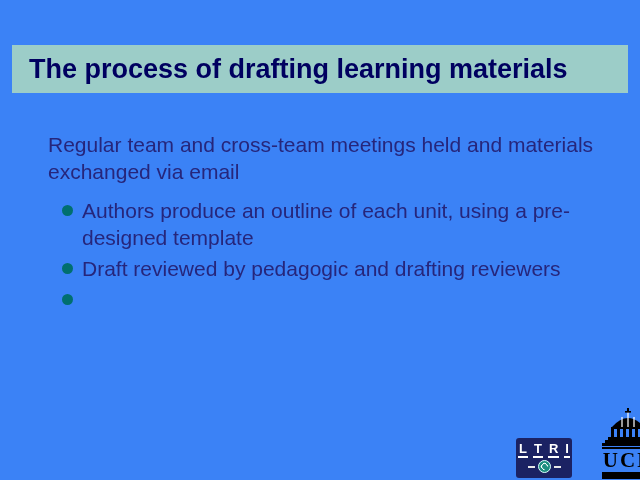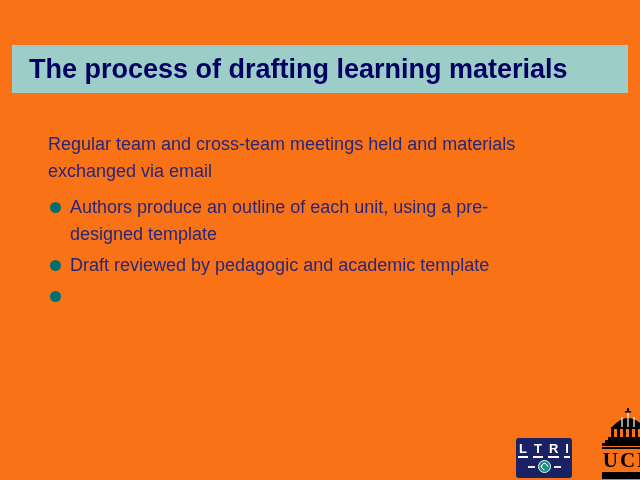--- a/index.html
+++ b/index.html
@@ -1,37 +1,37 @@
 <!DOCTYPE html>
 <html style="--title_bar_bg: #9CCDC8; --title_text: #000060; --body_text: #26267B; --bullet: #006F6F; --ltri_bg: #1B2263; --ltri_circle: #1E8F80; --ucl_black: #000000;"><head>
 <meta charset="utf-8">
 <style>
   html,body { margin:0; padding:0; background:#fff; }
   .slide {
-    position:relative; width:640px; height:480px; background:#f97316;
+    position:relative; width:640px; height:480px; background:#3b82f6;
     font-family:"Liberation Sans", sans-serif; overflow:hidden;
   }
 
   
   .title-bar {
     position:absolute; left:12px; top:45px; width:616px; height:48px;
     background:var(--title_bar_bg); display:flex; align-items:center;
   }
   .title-bar h1 {
     margin:0; padding-left:17px; font-size:27px; font-weight:bold;
     color:var(--title_text); white-space:nowrap;
   }
 
   
   .content {
     position:absolute; left:48px; top:131px; width:584px;
-    color:var(--body_text); font-size:18px; line-height:27px;
+    color:var(--body_text); font-size:21px; line-height:27px;
   }
   .intro { margin:0 0 9px 0; }
-  ul.bullets { list-style:none; margin:0; padding:0; }
+  ul.bullets { list-style:none; margin:12px; padding:0; }
   ul.bullets li { position:relative; padding-left:22px; margin:0 0 4px 0; }
   .dot {
     position:absolute; left:2px; top:8px; width:11px; height:11px;
     border-radius:50%; background:var(--bullet);
   }
 
   
   .ltri {
     position:absolute; left:516px; top:438px; width:56px; height:40px;
     background:var(--ltri_bg); border-radius:3px; color:#fff; box-sizing:border-box;
@@ -74,21 +74,21 @@
 
   <main class="content">
     <p class="intro">Regular team and cross-team meetings held and materials<br>exchanged via email</p>
     <ul class="bullets">
       <li>
         <span class="dot"></span>
         <span>Authors produce an outline of each unit, using a pre-<br>designed template</span>
       </li>
       <li>
         <span class="dot"></span>
-        <span>Draft reviewed by pedagogic and academic template</span>
+        <span>Draft reviewed by pedagogic and drafting reviewers</span>
       </li>
       <li>
         <span class="dot"></span>
       </li>
     </ul>
   </main>
 
   <div class="ltri">
     <div class="ltri-letters">
       <span>L</span>

